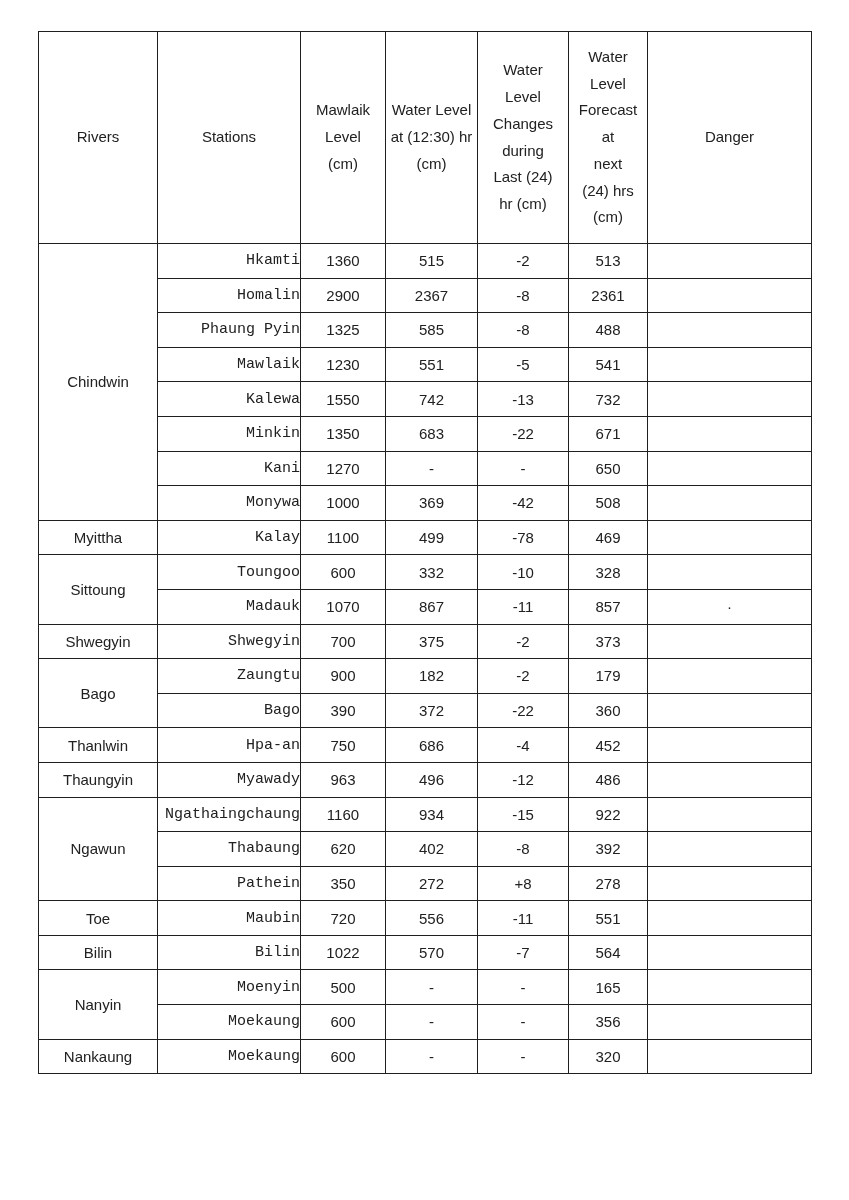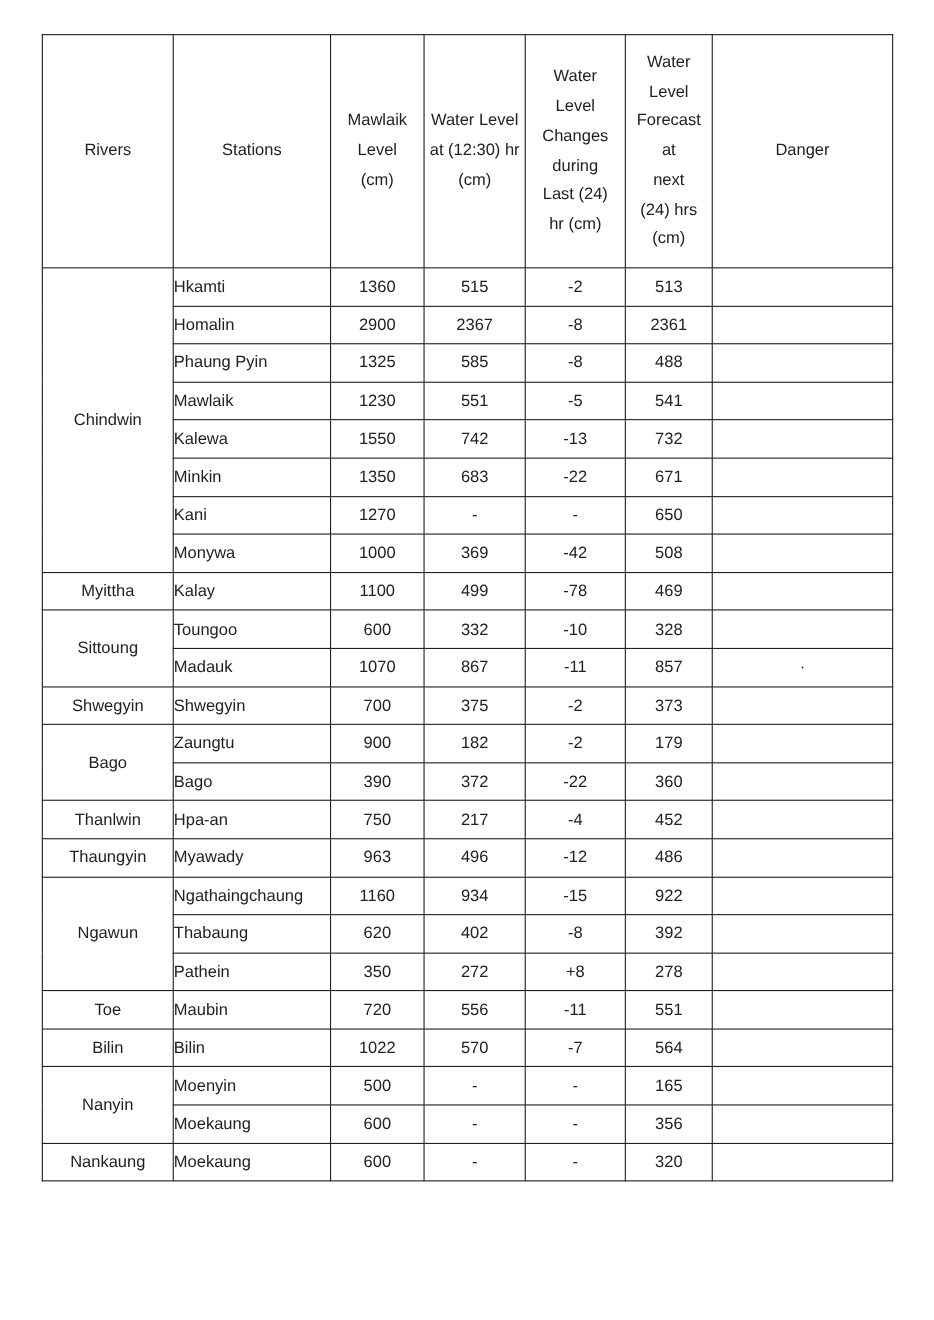--- a/index.html
+++ b/index.html
@@ -49,23 +49,24 @@
   }
   table.river-table tbody tr {
     height: 34.6px;
   }
   td.river {
     text-align: center;
     vertical-align: middle;
     padding-left: 7px;
   }
   td.station {
-    text-align: left;
+    text-align: right;
     vertical-align: middle;
     padding-left: 10px;
+    font-family: Liberation Mono, monospace;
   }
   td.num {
     text-align: center;
     vertical-align: middle;
   }
   td.remarks {
     text-align: center;
     vertical-align: middle;
     font-size: 13px;
   }
@@ -225,21 +226,21 @@
           <td class="num">390</td>
           <td class="num">372</td>
           <td class="num">-22</td>
           <td class="num">360</td>
           <td class="remarks"></td>
         </tr>
         <tr>
           <td class="river" rowspan="1">Thanlwin</td>
           <td class="station">Hpa-an</td>
           <td class="num">750</td>
-          <td class="num">217</td>
+          <td class="num">686</td>
           <td class="num">-4</td>
           <td class="num">452</td>
           <td class="remarks"></td>
         </tr>
         <tr>
           <td class="river" rowspan="1">Thaungyin</td>
           <td class="station">Myawady</td>
           <td class="num">963</td>
           <td class="num">496</td>
           <td class="num">-12</td>

